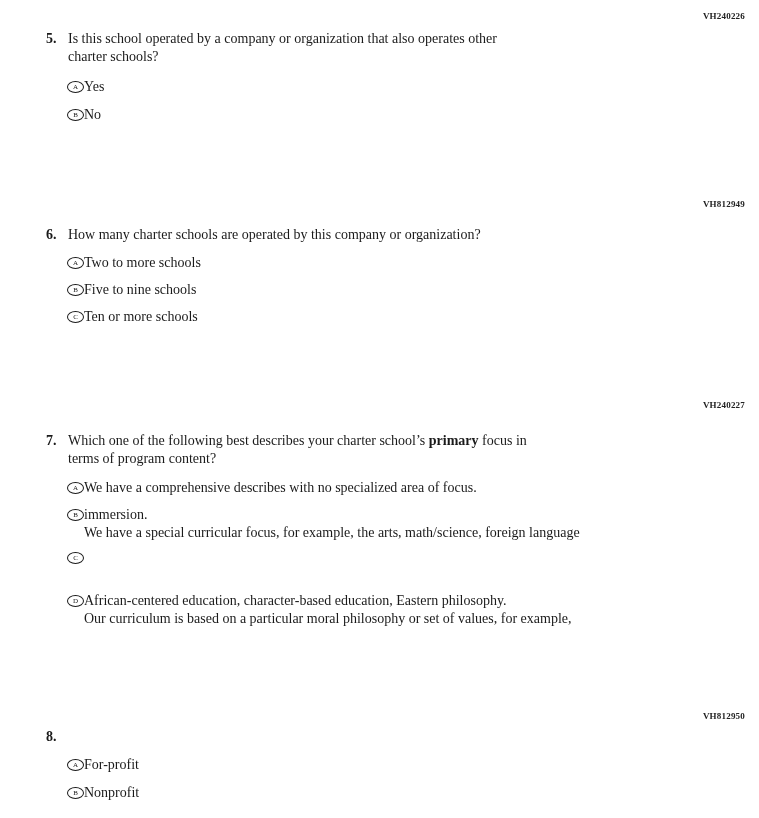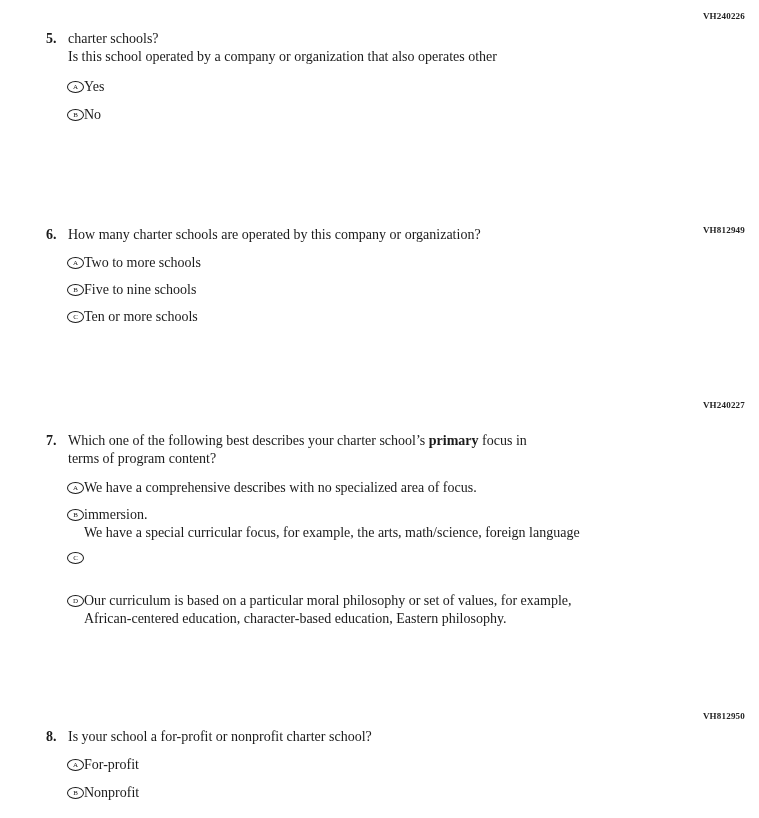--- a/index.html
+++ b/index.html
@@ -74,34 +74,34 @@
 </style>
 </head>
 <body>
 
 <div class="page">
 
   <span class="code" style="top:10px">VH240226</span>
   <div class="row q-row" style="top:30px">
     <span class="q-num">5.</span>
     <span class="q-text">
+      <div>Is this school operated by a company or organization that also operates other</div>
       <div>charter schools?</div>
-      <div>Is this school operated by a company or organization that also operates other</div>
     </span>
   </div>
   <div class="row opt-row" style="top:78px">
     <span class="oval">A</span>
     <span class="opt-text">Yes</span>
   </div>
   <div class="row opt-row" style="top:106px">
     <span class="oval">B</span>
     <span class="opt-text">No</span>
   </div>
 
-  <span class="code" style="top:224px">VH812949</span>
+  <span class="code" style="top:198px">VH812949</span>
   <div class="row q-row" style="top:226px">
     <span class="q-num">6.</span>
     <span class="q-text">
       <div>How many charter schools are operated by this company or organization?</div>
     </span>
   </div>
   <div class="row opt-row" style="top:254px">
     <span class="oval">A</span>
     <span class="opt-text">Two to more schools</span>
   </div>
@@ -134,31 +134,28 @@
       <div>immersion.</div>
       <div>We have a special curricular focus, for example, the arts, math/science, foreign language</div>
     </span>
   </div>
   <div class="row opt-row" style="top:549px">
     <span class="oval">C</span>
   </div>
   <div class="row opt-row" style="top:592px">
     <span class="oval">D</span>
     <span class="opt-text">
+      <div>African-centered education, character-based education, Eastern philosophy.</div>
       <div>Our curriculum is based on a particular moral philosophy or set of values, for example,</div>
-      <div>African-centered education, character-based education, Eastern philosophy.</div>
     </span>
   </div>
 
   <span class="code" style="top:710px">VH812950</span>
   <div class="row q-row" style="top:728px">
     <span class="q-num">8.</span>
-    <span class="q-text">
-      <div>Is your school a for-profit or nonprofit charter school?</div>
-    </span>
   </div>
   <div class="row opt-row" style="top:756px">
     <span class="oval">A</span>
     <span class="opt-text">For-profit</span>
   </div>
   <div class="row opt-row" style="top:784px">
     <span class="oval">B</span>
     <span class="opt-text">Nonprofit</span>
   </div>
 

